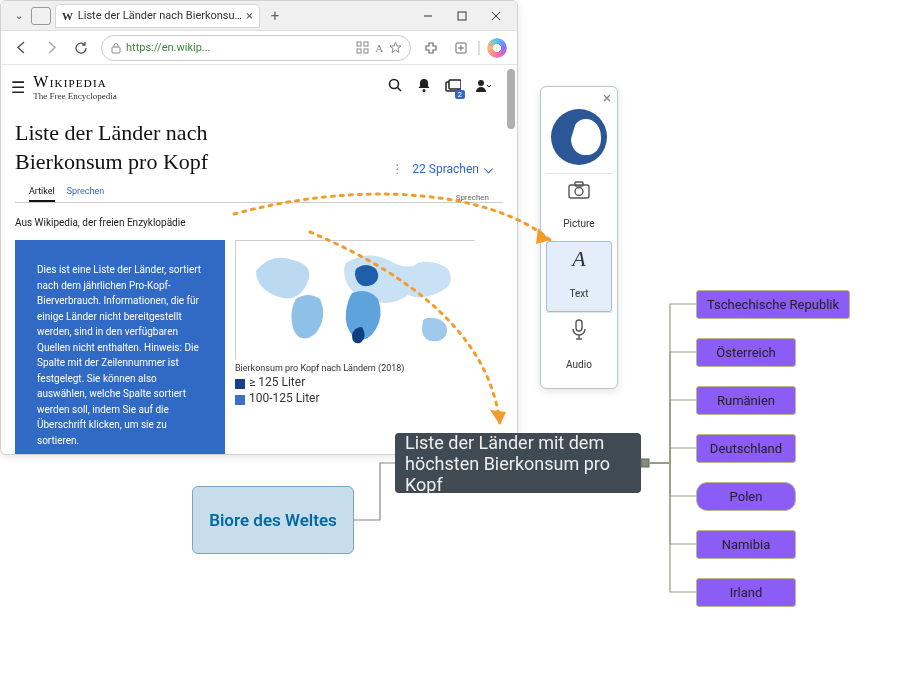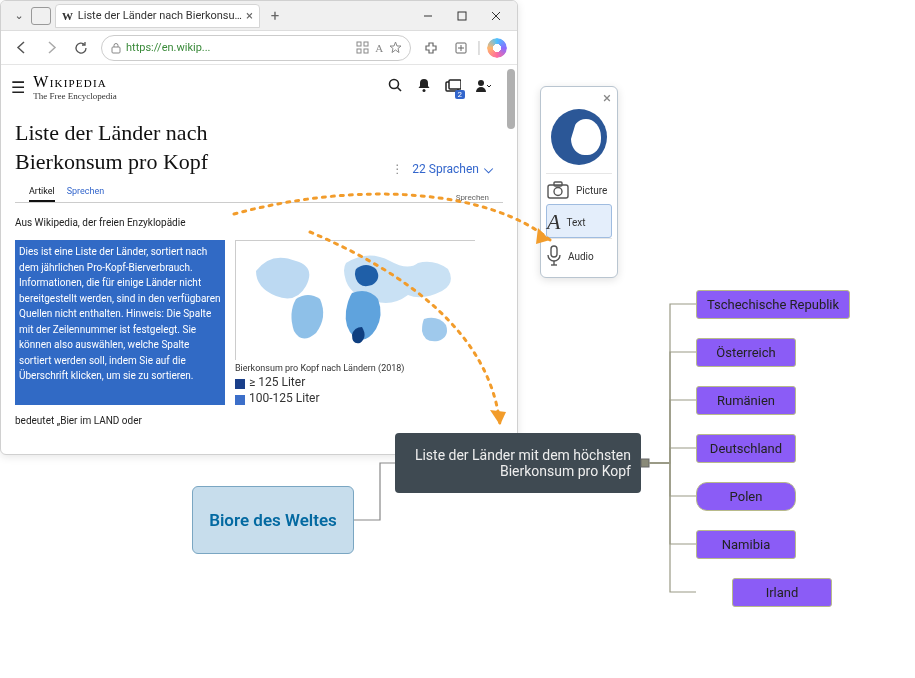--- a/index.html
+++ b/index.html
@@ -213,21 +213,21 @@
   .article-body {
     padding: 14px;
     font-size: 10px;
     color: #222;
   }
   .src-line { margin-bottom: 12px; font-size: 10px;}
   .flex-row { display: flex; gap: 10px; }
   .sel-text {
     background: #316ac5;
     color: #fff;
-    padding: 4px;
+    padding: 22px;
     font-size: 10px;
     line-height: 1.55;
     width: 210px;
   }
   .map-box {
     flex: 1;
   }
   .map-img {
     width: 240px; height: 120px;
     border: 1px solid #ccc;
@@ -272,29 +272,29 @@
     content: "";
     position: absolute;
     right: 6px; top: 10px;
     width: 30px; height: 36px;
     background: #fff;
     border-radius: 50% 50% 45% 45%;
     clip-path: polygon(20% 0, 100% 0, 100% 100%, 0 100%, 0 55%);
   }
   .sp-item {
     width: 66px;
-    padding: 6px 0 4px;
+    padding: 6px 0 12px;
     text-align: center;
     font-size: 10px;
     color: #333;
     border-top: 1px solid #e6e6e6;
     display: flex;
-    flex-direction: row;
-    align-items: center;
-    gap: 6px;
+    flex-direction: column;
+    align-items: center;
+    gap: 18px;
   }
   .sp-item.selected {
     background: #e4eefb;
     border: 1px solid #9fbce0;
     border-radius: 3px;
   }
 
   
   .mm-parent {
     position: absolute;
@@ -319,22 +319,22 @@
     left: 395px;
     top: 433px;
     width: 246px;
     height: 60px;
     background: #3f4a52;
     color: #eee;
     border-radius: 4px;
     display: flex;
     align-items: center;
     justify-content: center;
-    text-align: right;
-    font-size: 14px;
+    text-align: left;
+    font-size: 18px;
     padding: 6px 10px;
   }
   .mm-child {
     position: absolute;
     background: #8b5cf6;
     border: 1px solid #b8ba8a;
     border-radius: 3px;
     padding: 6px 10px;
     font-size: 13px;
     color: #222;
@@ -556,21 +556,21 @@
     <span>Liste der Länder mit dem höchsten Bierkonsum pro Kopf</span>
   </div>
 
 <div id="children-host">
     <div class="mm-child" style="left: 696px; top: 290px;">Tschechische Republik</div>
     <div class="mm-child" style="left: 696px; top: 338px;">Österreich</div>
     <div class="mm-child" style="left: 696px; top: 386px;">Rumänien</div>
     <div class="mm-child" style="left: 696px; top: 434px;">Deutschland</div>
     <div class="mm-child" style="left: 696px; top: 482px; border-radius: 11px;">Polen</div>
     <div class="mm-child" style="left: 696px; top: 530px;">Namibia</div>
-    <div class="mm-child" style="left: 732px; top: 578px;">Irland</div>
+    <div class="mm-child" style="left: 696px; top: 578px;">Irland</div>
   </div>
 
 <svg class="connectors">
 
   <path d="M354 520 H380 V463 H395" fill="none" stroke="#888" stroke-width="1.2"></path>
 
   <rect x="641" y="459" width="8" height="8" fill="#8a8a78" stroke="#666"></rect>
 
   <g id="child-lines">
       <path d="M649 463 H670 V304 H696" fill="none" stroke="#9a9a85" stroke-width="1.2"></path>

